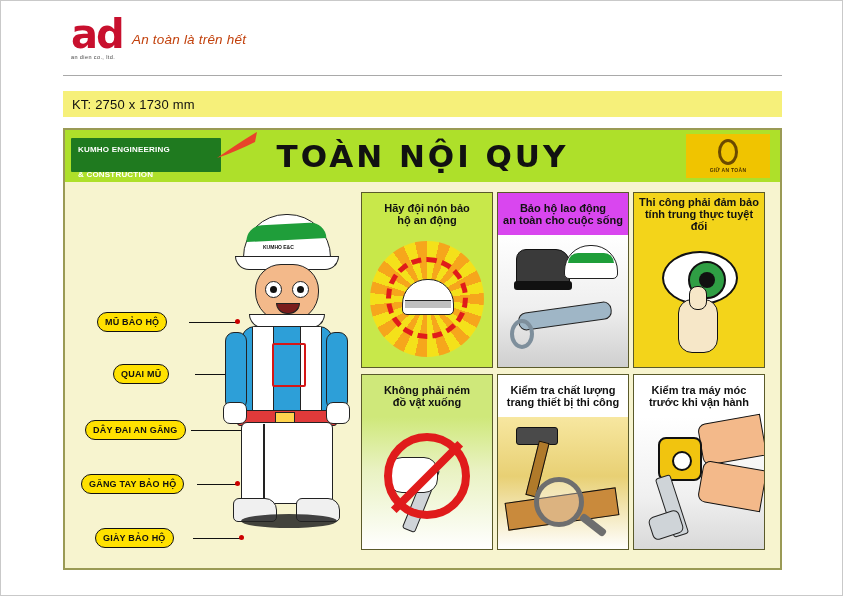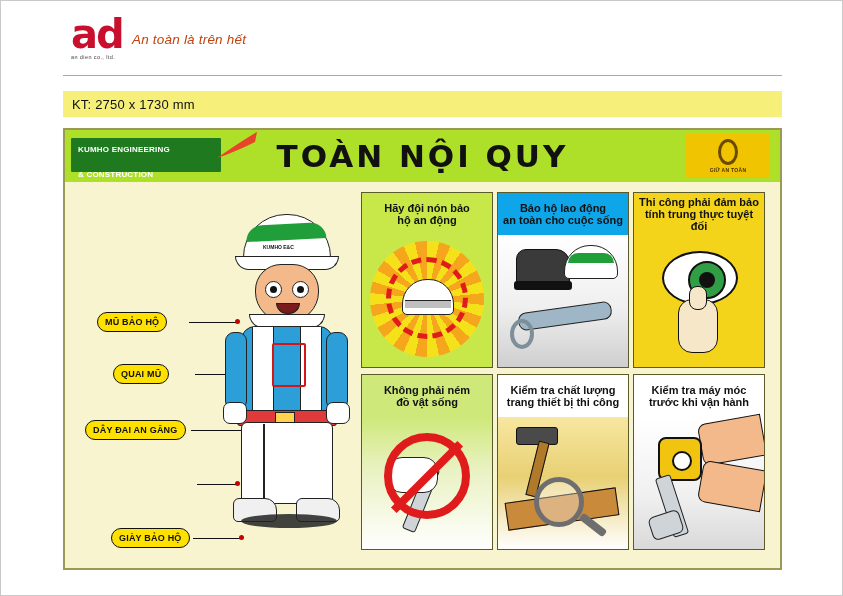--- a/index.html
+++ b/index.html
@@ -205,21 +205,21 @@
   }
   .redring{
     position:absolute;left:24px;top:22px;width:82px;height:82px;border:5px dashed #e01b1b;border-radius:50%;box-sizing:border-box;
   }
   .mini-helmet{
     position:absolute;left:40px;top:44px;width:50px;height:34px;background:#fff;border:1.5px solid #222;border-radius:25px 25px 5px 5px;
   }
   .mini-helmet .band{position:absolute;left:2px;top:20px;width:46px;height:7px;background:#bfbfbf;border-top:1px solid #222;}
 
   
-  .p2{background:#0ea5e9;}
+  .p2{background:#d946ef;}
   .p2 .art{background:linear-gradient(180deg,#ffffff 0%,#efefef 55%,#cfcfcf 100%);}
   .boot{
     position:absolute;left:18px;top:14px;width:52px;height:34px;background:#3a3a3a;border:1.5px solid #111;border-radius:10px 14px 4px 4px;
   }
   .boot-sole{position:absolute;left:16px;top:46px;width:58px;height:9px;background:#111;border-radius:3px;}
   .helm2{
     position:absolute;right:10px;top:10px;width:52px;height:32px;background:#fff;border:1.5px solid #222;border-radius:26px 26px 5px 5px;
   }
   .helm2 .g{position:absolute;left:3px;top:7px;width:46px;height:10px;background:#1f9e3a;border-radius:22px 22px 0 0;}
   .belt2{
@@ -312,21 +312,22 @@
         <div class="seal-o"></div>
         <div class="seal-txt">GIỮ AN TOÀN</div>
       </div>
     </div>
 
     <div class="char-area">
 
       <div class="callout" style="left:28px;top:126px;">MŨ BẢO HỘ</div>
       <div class="callout" style="left:44px;top:178px;">QUAI  MŨ</div>
       <div class="callout" style="left:16px;top:234px;">DÂY ĐAI AN GĂNG</div>
-      <div class="callout" style="left:42px;top:342px;">GIÀY BẢO HỘ</div>
+      <div class="callout" style="left:12px;top:288px;">GĂNG TAY BẢO HỘ</div>
+      <div class="callout" style="left:26px;top:342px;">GIÀY BẢO HỘ</div>
 
       <div class="leadline" style="left:120px;top:136px;width:48px;"></div>
       <div class="leadline" style="left:126px;top:188px;width:42px;"></div>
       <div class="leadline" style="left:122px;top:244px;width:52px;"></div>
       <div class="leadline" style="left:128px;top:298px;width:40px;"></div>
       <div class="leadline" style="left:124px;top:352px;width:48px;"></div>
 
       <div class="leaddot" style="left:166px;top:133px;"></div>
       <div class="leaddot" style="left:166px;top:185px;"></div>
       <div class="leaddot" style="left:172px;top:241px;"></div>
@@ -414,21 +415,21 @@
           </div>
           <div class="thumb">
               <div class="up"></div>
             </div>
         </div>
       </div>
 
       <div class="poster p4">
         <div class="cap">
           <div>Không phải ném</div>
-          <div>đồ vật sống</div>
+          <div>đồ vật xuống</div>
         </div>
         <div class="art">
           <div class="wrench"></div>
           <div class="hand4"></div>
           <div class="nored"></div>
           <div class="noslash"></div>
         </div>
       </div>
 
       <div class="poster p5">

